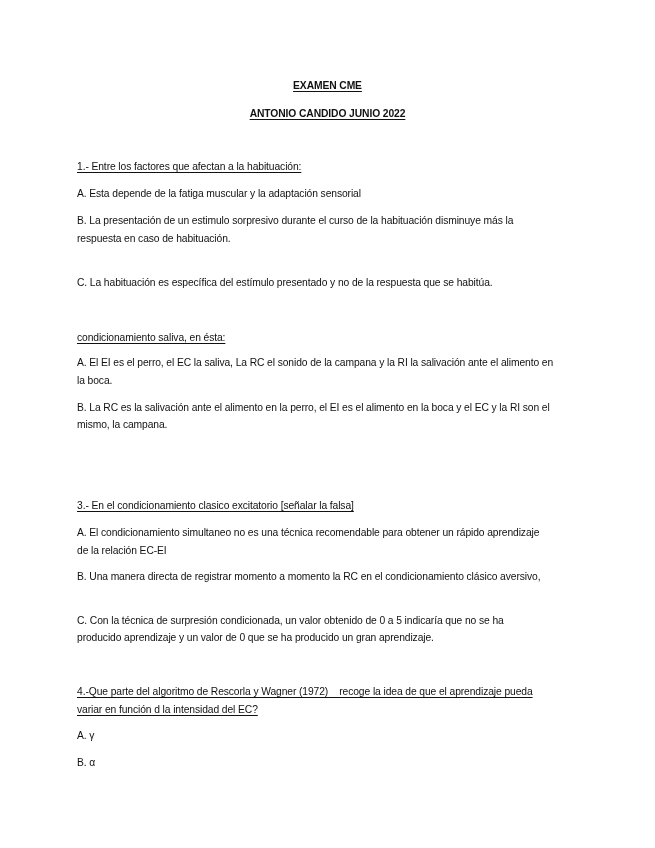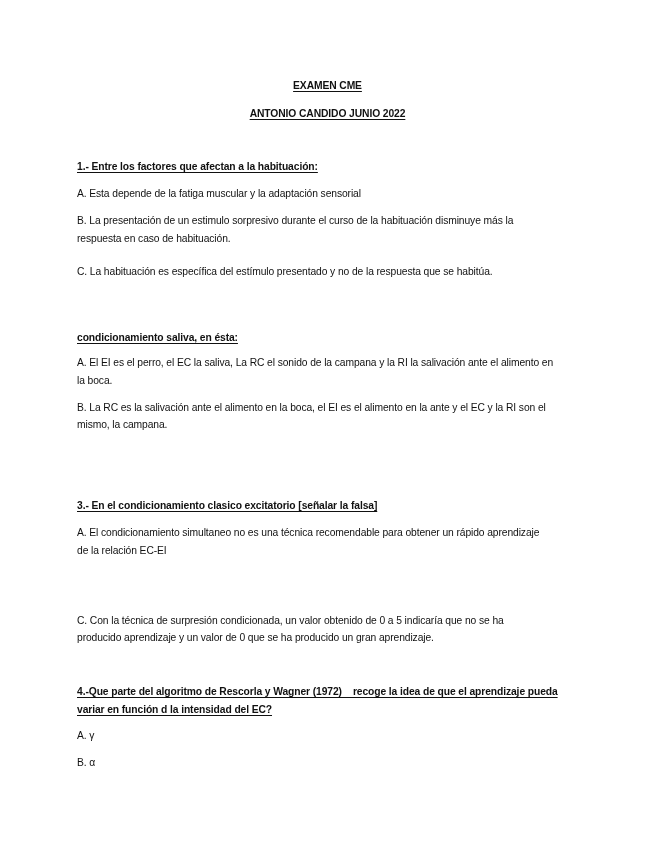--- a/index.html
+++ b/index.html
@@ -3,44 +3,45 @@
   <meta charset="utf-8">
   <style>
     html, body { margin: 0; padding: 0; background: #ffffff; }
     body { width: 655px; height: 848px; position: relative; overflow: hidden;
       font-family: "Liberation Sans", sans-serif; color: #111; }
     .page { position: absolute; left: 0; top: 0; width: 655px; height: 848px; background: #fff; }
     .line { position: absolute; left: 77px; font-size: 10.3px; line-height: 13px; white-space: nowrap; letter-spacing: -0.1px; }
     .center { left: 0; width: 655px; text-align: center; }
     .bold { font-weight: bold; }
     .u { text-decoration: underline; text-underline-offset: 1.5px; }
-    .q { font-weight: bold; text-decoration: underline; text-underline-offset: 1.5px; }
+    .q { font-weight: normal; text-decoration: underline; text-underline-offset: 1.5px; }
   </style>
 </head>
 <body>
 
 <div class="page">
   <div class="line center bold u" style="top:79px">EXAMEN CME</div>
   <div class="line center bold u" style="top:107px">ANTONIO CANDIDO JUNIO 2022</div>
 
   <div class="line q" style="top:160px">1.- Entre los factores que afectan a la habituación:</div>
   <div class="line" style="top:187px">A. Esta depende de la fatiga muscular y la adaptación sensorial</div>
   <div class="line" style="top:214px">B. La presentación de un estimulo sorpresivo durante el curso de la habituación disminuye más la</div>
   <div class="line" style="top:232px">respuesta en caso de habituación.</div>
-  <div class="line" style="top:265px">C. La habituación es específica del estímulo presentado y no de la respuesta que se habitúa.</div>
+  <div class="line" style="top:276px">C. La habituación es específica del estímulo presentado y no de la respuesta que se habitúa.</div>
 
   <div class="line q" style="top:331px">condicionamiento saliva, en ésta:</div>
   <div class="line" style="top:356px">A. El EI es el perro, el EC la saliva, La RC el sonido de la campana y la RI la salivación ante el alimento en</div>
   <div class="line" style="top:374px">la boca.</div>
-  <div class="line" style="top:401px">B. La RC es la salivación ante el alimento en la boca, el EI es el alimento en la ante y el EC    y la RI son el</div>
+  <div class="line" style="top:401px">B. La RC es la salivación ante el alimento en la perro, el EI es el alimento en la boca y el EC    y la RI son el</div>
   <div class="line" style="top:418px">mismo, la campana.</div>
 
   <div class="line q" style="top:499px">3.- En el condicionamiento clasico excitatorio [señalar la falsa]</div>
   <div class="line" style="top:526px">A. El condicionamiento simultaneo no es una técnica recomendable para obtener un rápido aprendizaje</div>
   <div class="line" style="top:544px">de la relación EC-EI</div>
+  <div class="line" style="top:570px">B. Una manera directa de registrar momento a momento la RC en el condicionamiento clásico aversivo,</div>
   <div class="line" style="top:614px">C. Con la técnica de surpresión condicionada, un valor obtenido de 0 a 5 indicaría que no se ha</div>
   <div class="line" style="top:631px">producido aprendizaje y un valor de 0 que se ha producido un gran aprendizaje.</div>
 
   <div class="line q" style="top:685px; white-space:pre">4.-Que parte del algoritmo de Rescorla y Wagner (1972)    recoge la idea de que el aprendizaje pueda</div>
   <div class="line q" style="top:703px">variar en función d la intensidad del EC?</div>
   <div class="line" style="top:729px">A. γ</div>
   <div class="line" style="top:756px">B. α</div>
 </div>
 
 </body></html>

